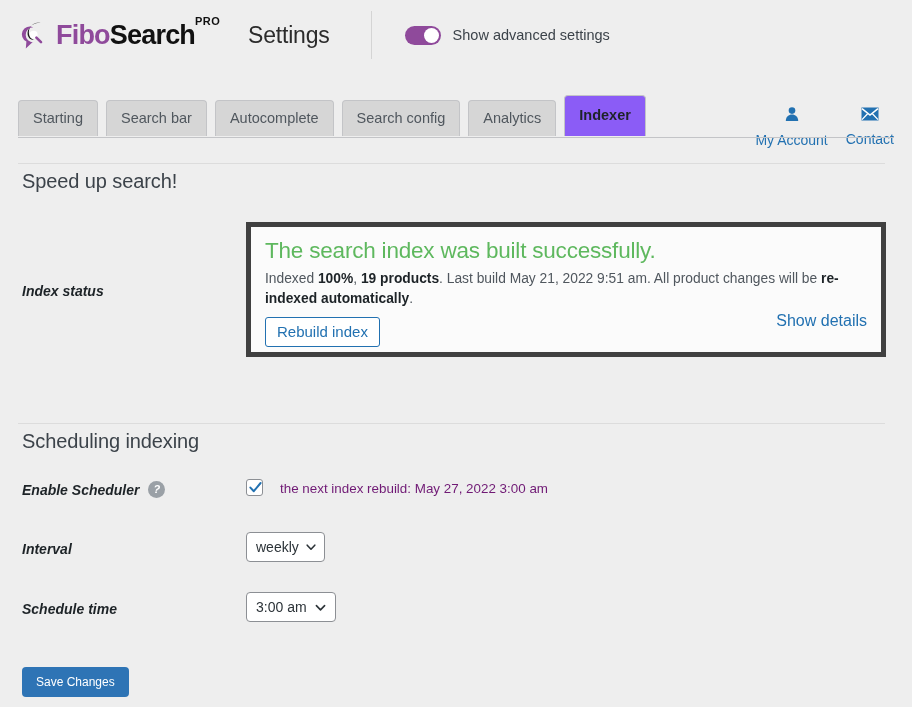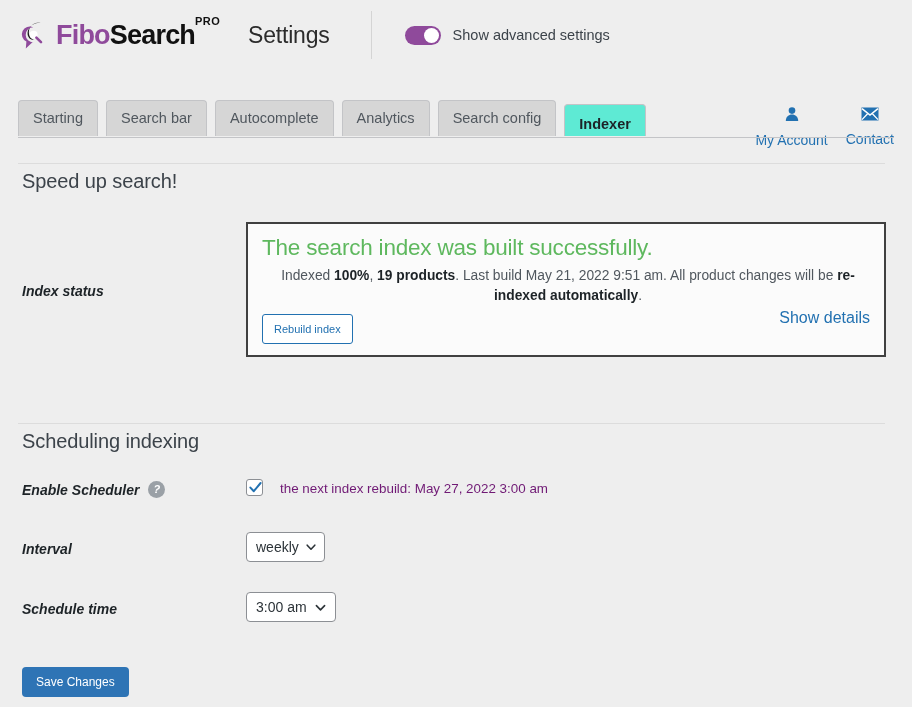--- a/index.html
+++ b/index.html
@@ -118,24 +118,24 @@
     height: 36px;
     line-height: 35px;
     font-size: 14.5px;
     color: #50575e;
     margin-right: 8px;
     cursor: pointer;
     white-space: nowrap;
     box-sizing: border-box;
   }
   .tab.active {
-    background: #5eead4;
+    background: #8b5cf6;
     color: #1d2327;
     font-weight: bold;
-    height: 32px;
+    height: 41px;
     line-height: 39px;
     position: relative;
     z-index: 3;
   }
   .tabs-underline {
     position: absolute;
     left: 0; top: 39px;
     width: 876px;
     height: 1px;
     background: #c3c4c7;
@@ -204,50 +204,49 @@
     flex: 0 0 auto;
   }
 
   
   .status-panel {
     position: absolute;
     left: 246px; top: 222px;
     width: 640px;
     height: 135px;
     background: #fbfbfb;
-    border: 2px solid #404040;
+    border: 5px solid #404040;
     box-sizing: border-box;
   }
   .status-head {
     position: absolute;
     left: 14px; top: 11px;
     font-size: 22.5px;
     color: #5eb85e;
     font-weight: normal;
     letter-spacing: -0.2px;
     white-space: nowrap;
   }
   .status-desc {
     position: absolute;
     left: 14px; top: 42px;
     width: 612px;
     font-size: 13.8px;
     line-height: 20px;
     color: #50575e;
-    text-align: center;
   }
   .status-desc b { color: #1d2327; font-weight: bold; }
   .rebuild-btn {
     position: absolute;
     left: 14px; top: 90px;
     background: #ffffff;
     border: 1px solid #2271b1;
     border-radius: 3px;
     color: #2271b1;
-    font-size: 11px;
+    font-size: 15px;
     font-family: "Liberation Sans", sans-serif;
     padding: 0 11px;
     height: 30px;
     line-height: 28px;
     cursor: pointer;
     box-sizing: border-box;
   }
   .show-details {
     position: absolute;
     right: 14px; top: 85px;
@@ -343,22 +342,22 @@
     <div class="adv-label">Show advanced settings</div>
   </div>
 </div>
 
 <div class="tabs-row">
   <div class="tabs-underline"></div>
   <div class="tabs">
     <div class="tab">Starting</div>
     <div class="tab">Search bar</div>
     <div class="tab">Autocomplete</div>
+    <div class="tab">Search config</div>
     <div class="tab">Analytics</div>
-    <div class="tab">Search config</div>
     <div class="tab active">Indexer</div>
   </div>
   <div class="tab-links">
     <a class="tab-link">
       <span>
         <svg width="16" height="16" viewBox="0 0 16 16">
             <circle cx="8" cy="4.6" r="3.3" fill="#2271b1"></circle>
             <path d="M1.8 15 C1.8 10.8 4.6 8.6 8 8.6 C11.4 8.6 14.2 10.8 14.2 15 Z" fill="#2271b1"></path>
           </svg>
       </span>

